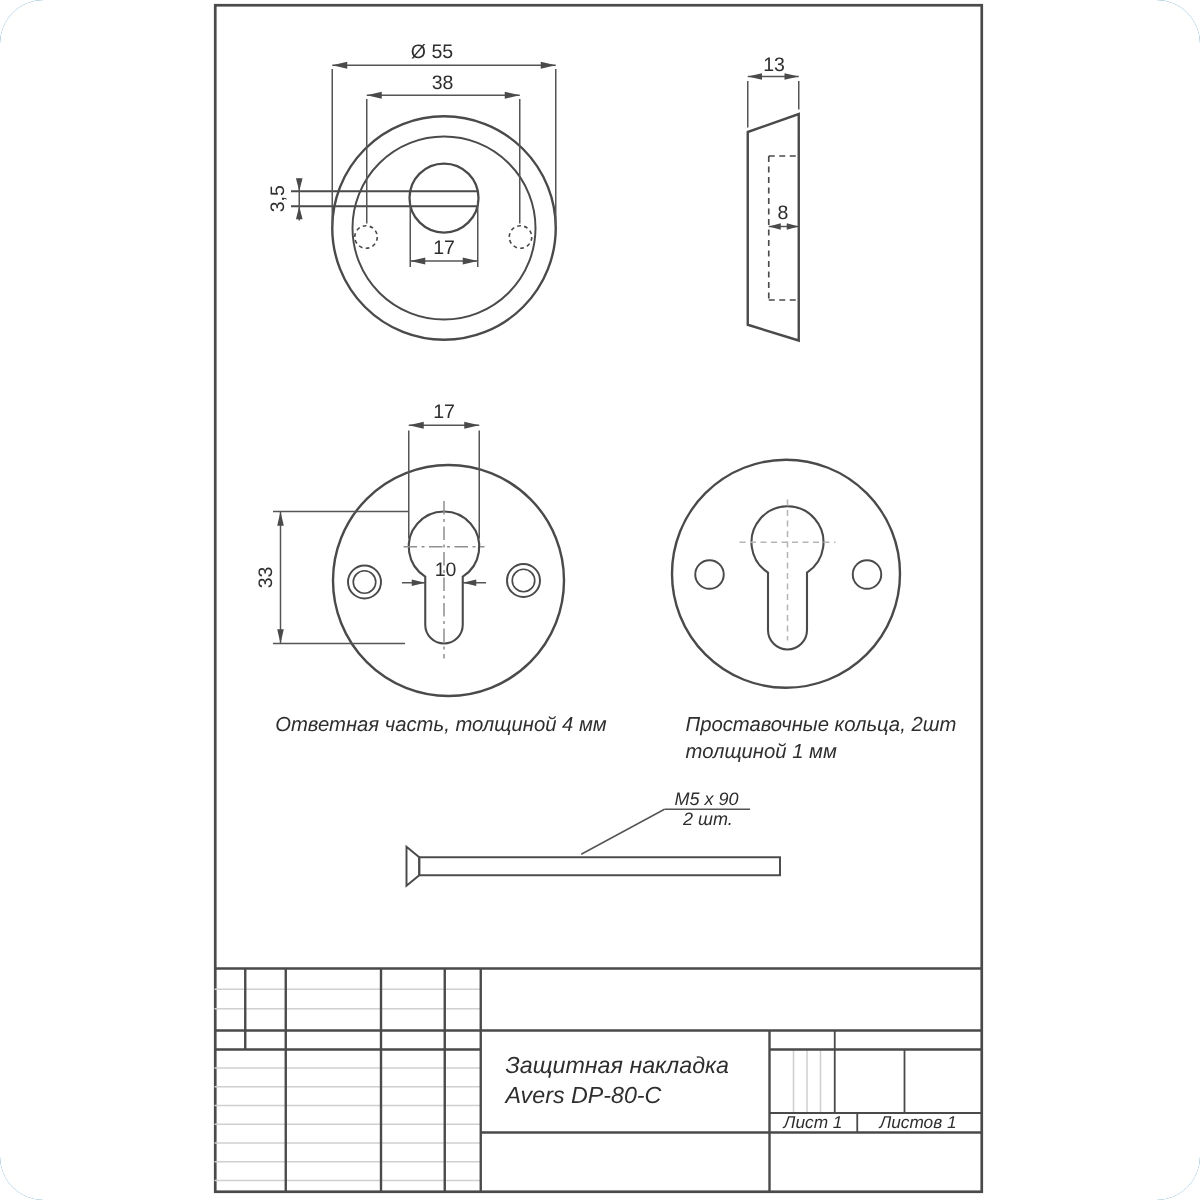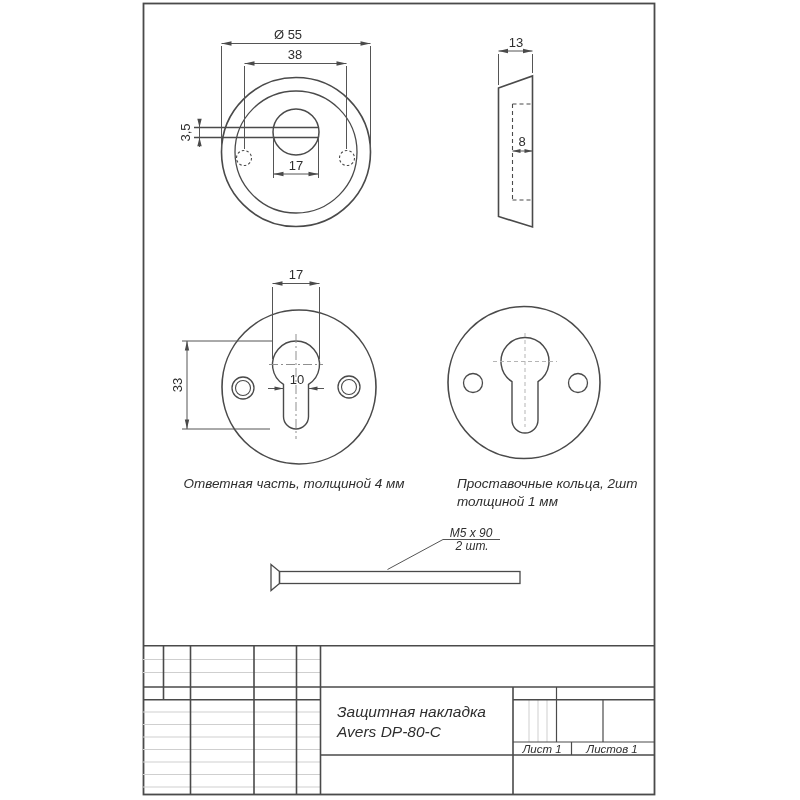--- a/index.html
+++ b/index.html
@@ -1,17 +1,17 @@
 <!DOCTYPE html>
 <html><head>
 <meta charset="utf-8">
 <style>
   html,body{margin:0;padding:0;background:#ffffff;}
   .stage{position:relative;width:800px;height:800px;background:#0369a1;overflow:hidden;
-         font-family:"Liberation Sans", sans-serif;}
+         font-family:"Liberation Sans", sans-serif;border-radius:29px;}
   svg text{font-family:"Liberation Sans", sans-serif;fill:#2e2e2e;}
   .dim{font-size:13px;}
   .cap{font-size:13.5px;font-style:italic;}
   .lead{font-size:12px;font-style:italic;}
   .ttl{font-size:15.5px;font-style:italic;}
   .sheet{font-size:11.5px;font-style:italic;}
 </style>
 </head>
 <body>
 

